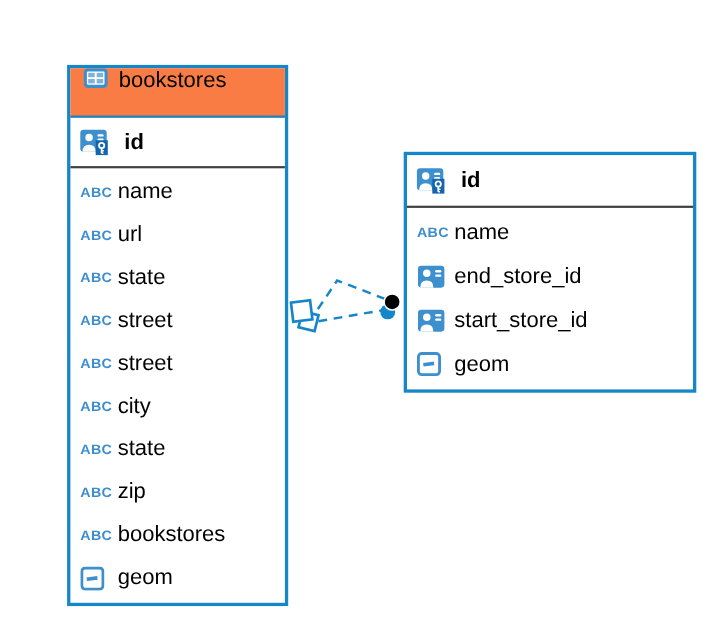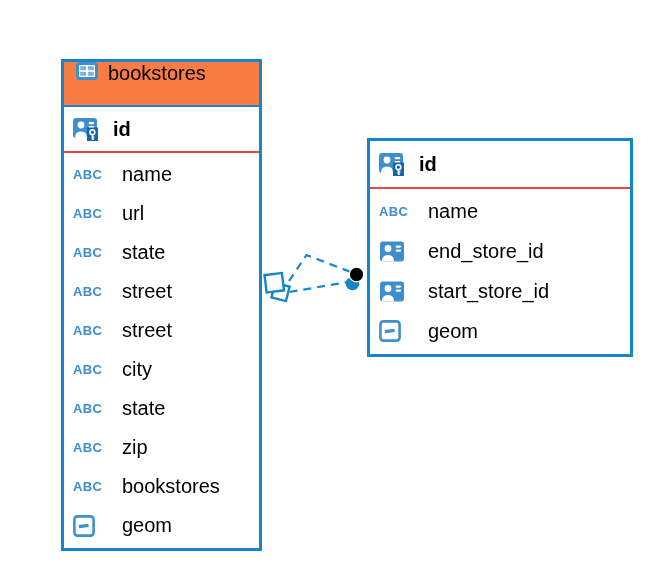--- a/index.html
+++ b/index.html
@@ -24,28 +24,28 @@
     padding-left:12px;
     border-bottom:2px solid #1586C8;
   }
   #t-bookstores .thead{height:43px;background:#F97C45;}
   #t-routes .thead{height:40px;background:#E9E9E9;}
   .tbl-title{font-size:20px;color:#000;white-space:nowrap;}
 
   .pkrow{
     display:flex;align-items:center;gap:7px;
     padding-left:8px;
-    border-bottom:2px solid #ef4444;
+    border-bottom:2px solid #404040;
   }
   #t-bookstores .pkrow{height:44px;}
   #t-routes .pkrow{height:46px;}
   .pkname{font-size:20px;font-weight:700;}
 
   .tbody{padding:2px 0 3px;}
-  .col-row{display:flex;align-items:center;padding-left:9px;gap:15px;}
+  .col-row{display:flex;align-items:center;padding-left:9px;}
   #t-bookstores .col-row{height:39px;}
   #t-routes .col-row{height:40px;}
   .icon-cell{width:34px;flex:none;display:flex;align-items:center;}
   .colname{font-size:20px;color:#000;white-space:nowrap;}
 
   .abc{
     font-weight:800;font-size:13px;color:#3E8ECE;
     letter-spacing:0.3px;
     transform:scaleY(0.95);
   }

